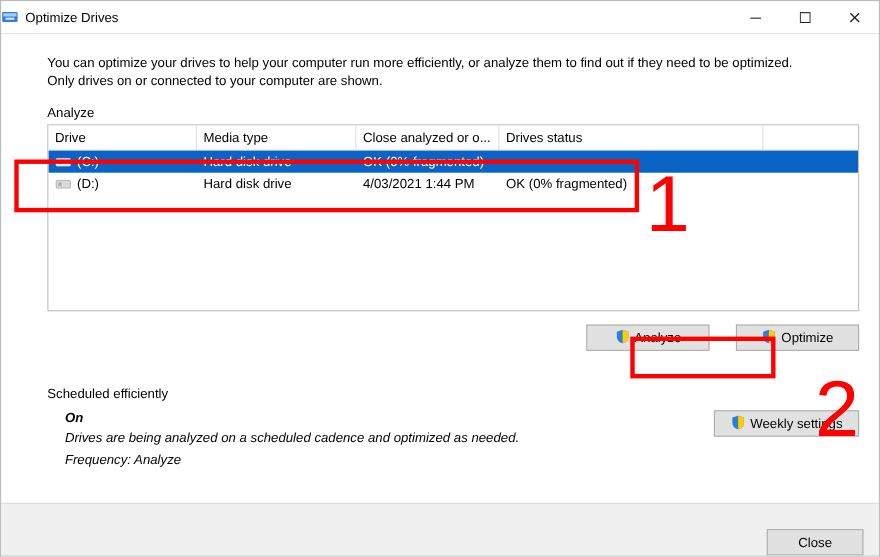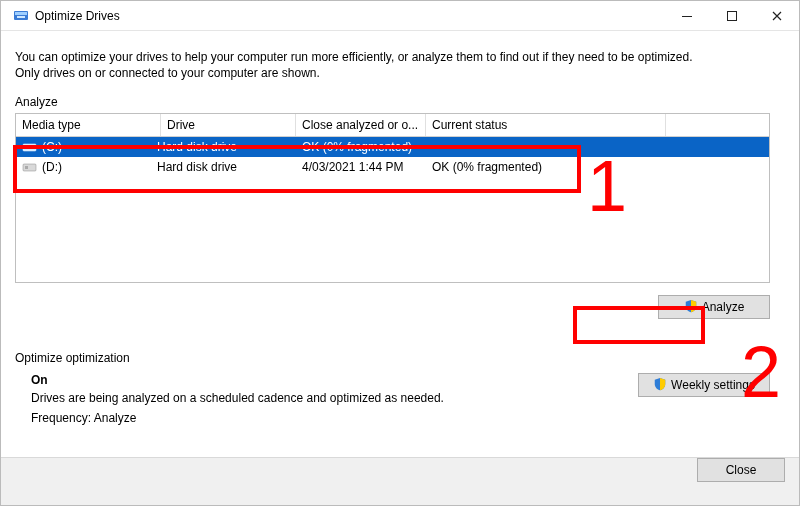--- a/index.html
+++ b/index.html
@@ -13,41 +13,42 @@
     height: 506px;
     display: flex;
     flex-direction: column;
     border: 1px solid #bbb;
   }
   
   .titlebar {
     height: 30px;
     display: flex;
     align-items: center;
-    padding-left: 12px;
+    padding-left: 0;
     border-bottom: 1px solid #e5e5e5;
   }
   .titlebar .icon {
     width: 16px; height: 16px;
     margin-right: 6px;
     display: inline-flex; align-items: center; justify-content: center;
   }
   .titlebar .title { flex: 0 0 auto; }
   .titlebar .spacer { flex: 1; }
   .winbtn {
     width: 45px; height: 30px;
     display: flex; align-items: center; justify-content: center;
     color: #222;
   }
   
   .content {
     flex: 1;
-    padding: 12px 29px 0 14px;
+    padding: 12px 18px 0 14px;
     display: flex;
     flex-direction: column;
+    margin-left: 28px;
   }
   .intro { margin: 6px 0 14px 0; line-height: 1.35; max-width: 700px; }
   .section-label { margin-bottom: 4px; }
   .drives-box {
     border: 1px solid #bfbfbf;
     background: #fff;
     height: 170px;
     position: relative;
     overflow: hidden;
   }
@@ -106,31 +107,31 @@
     font-size: 12px;
     padding: 0 10px;
   }
   
   .sched-label { margin-top: 32px; }
   .sched-body {
     display: flex;
     align-items: flex-start;
     margin-top: 8px;
   }
-  .sched-left { flex: 1; padding-left: 16px; }
+  .sched-left { flex: 1; padding-left: 16px; font-style: italic; }
   .sched-left .on { font-weight: 600; margin-bottom: 4px; }
   .sched-left .line { margin-bottom: 6px; }
   .sched-right { padding-right: 0; }
   
   .footer {
     border-top: 1px solid #d9d9d9;
     background: #f0f0f0;
     height: 48px;
     display: flex;
-    align-items: flex-start;
+    align-items: flex-end;
     justify-content: flex-end;
     padding-right: 14px;
   }
   .footer .wbtn { min-width: 88px; background:#e1e1e1; }
   
   .shield { width:14px; height:14px; }
   
   .annot {
     position: absolute;
     border: 4px solid #ff0000;
@@ -178,24 +179,24 @@
   </div>
 
   <div class="content">
 
     <div class="intro">You can optimize your drives to help your computer run more efficiently, or analyze them to find out if they need to be optimized. Only drives on or connected to your computer are shown.</div>
 
     <div class="section-label">Analyze</div>
 
     <div class="drives-box">
       <div class="drives-header">
+        <div class="dh-col c-drive">Drive</div>
         <div class="dh-col c-media">Media type</div>
-        <div class="dh-col c-drive">Drive</div>
         <div class="dh-col c-last">Close analyzed or o...</div>
-        <div class="dh-col c-stat">Current status</div>
+        <div class="dh-col c-stat">Drives status</div>
         <div class="dh-col"></div>
       </div>
       <div class="drives-rows">
 
         <div class="drow selected">
           <div class="cell c-drive">
             <span class="drive-ico">
               <svg viewBox="0 0 16 16" width="16" height="16">
                 <rect x="1" y="5" width="13" height="7" rx="1" fill="#cfe8ff" stroke="#fff" stroke-width="0.5"></rect>
                 <rect x="3" y="7" width="3" height="3" fill="#6fb2ff"></rect>
@@ -227,23 +228,32 @@
     <div class="btnrow">
       <button class="wbtn">
         <span>
           <svg class="shield" viewBox="0 0 16 16">
             <path d="M8 1 L14 3 V8 C14 12 11 14.5 8 15 C5 14.5 2 12 2 8 V3 Z" fill="#2e7dd7"></path>
             <path d="M8 1 L8 15 C11 14.5 14 12 14 8 V3 Z" fill="#ffcc00"></path>
           </svg>
         </span>
         <span>Analyze</span>
       </button>
-    </div>
-
-    <div class="sched-label">Optimize optimization</div>
+      <button class="wbtn">
+        <span>
+          <svg class="shield" viewBox="0 0 16 16">
+            <path d="M8 1 L14 3 V8 C14 12 11 14.5 8 15 C5 14.5 2 12 2 8 V3 Z" fill="#2e7dd7"></path>
+            <path d="M8 1 L8 15 C11 14.5 14 12 14 8 V3 Z" fill="#ffcc00"></path>
+          </svg>
+        </span>
+        <span>Optimize</span>
+      </button>
+    </div>
+
+    <div class="sched-label">Scheduled efficiently</div>
     <div class="sched-body">
       <div class="sched-left">
         <div class="on">On</div>
         <div class="line">Drives are being analyzed on a scheduled cadence and optimized as needed.</div>
         <div class="line">Frequency: Analyze</div>
       </div>
       <div class="sched-right">
         <button class="wbtn" style="min-width:132px">
           <span>
             <svg class="shield" viewBox="0 0 16 16">

